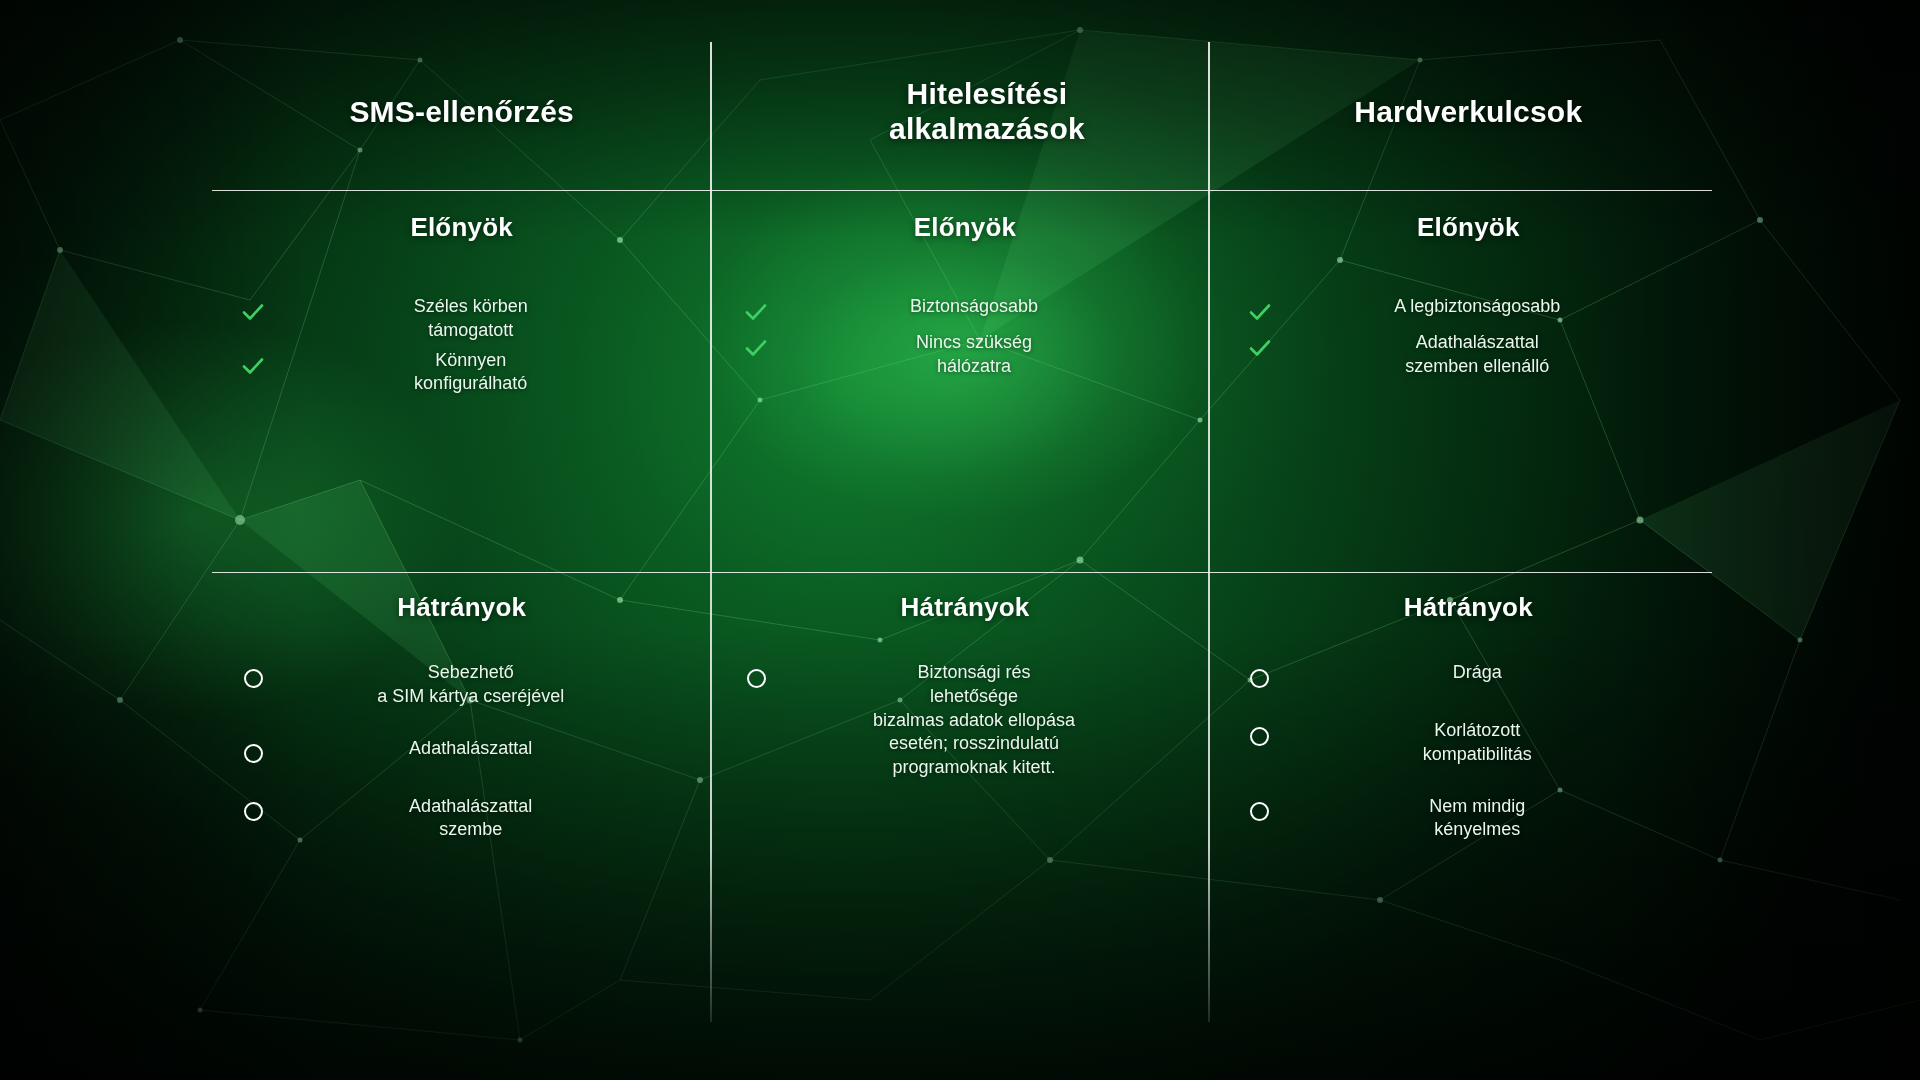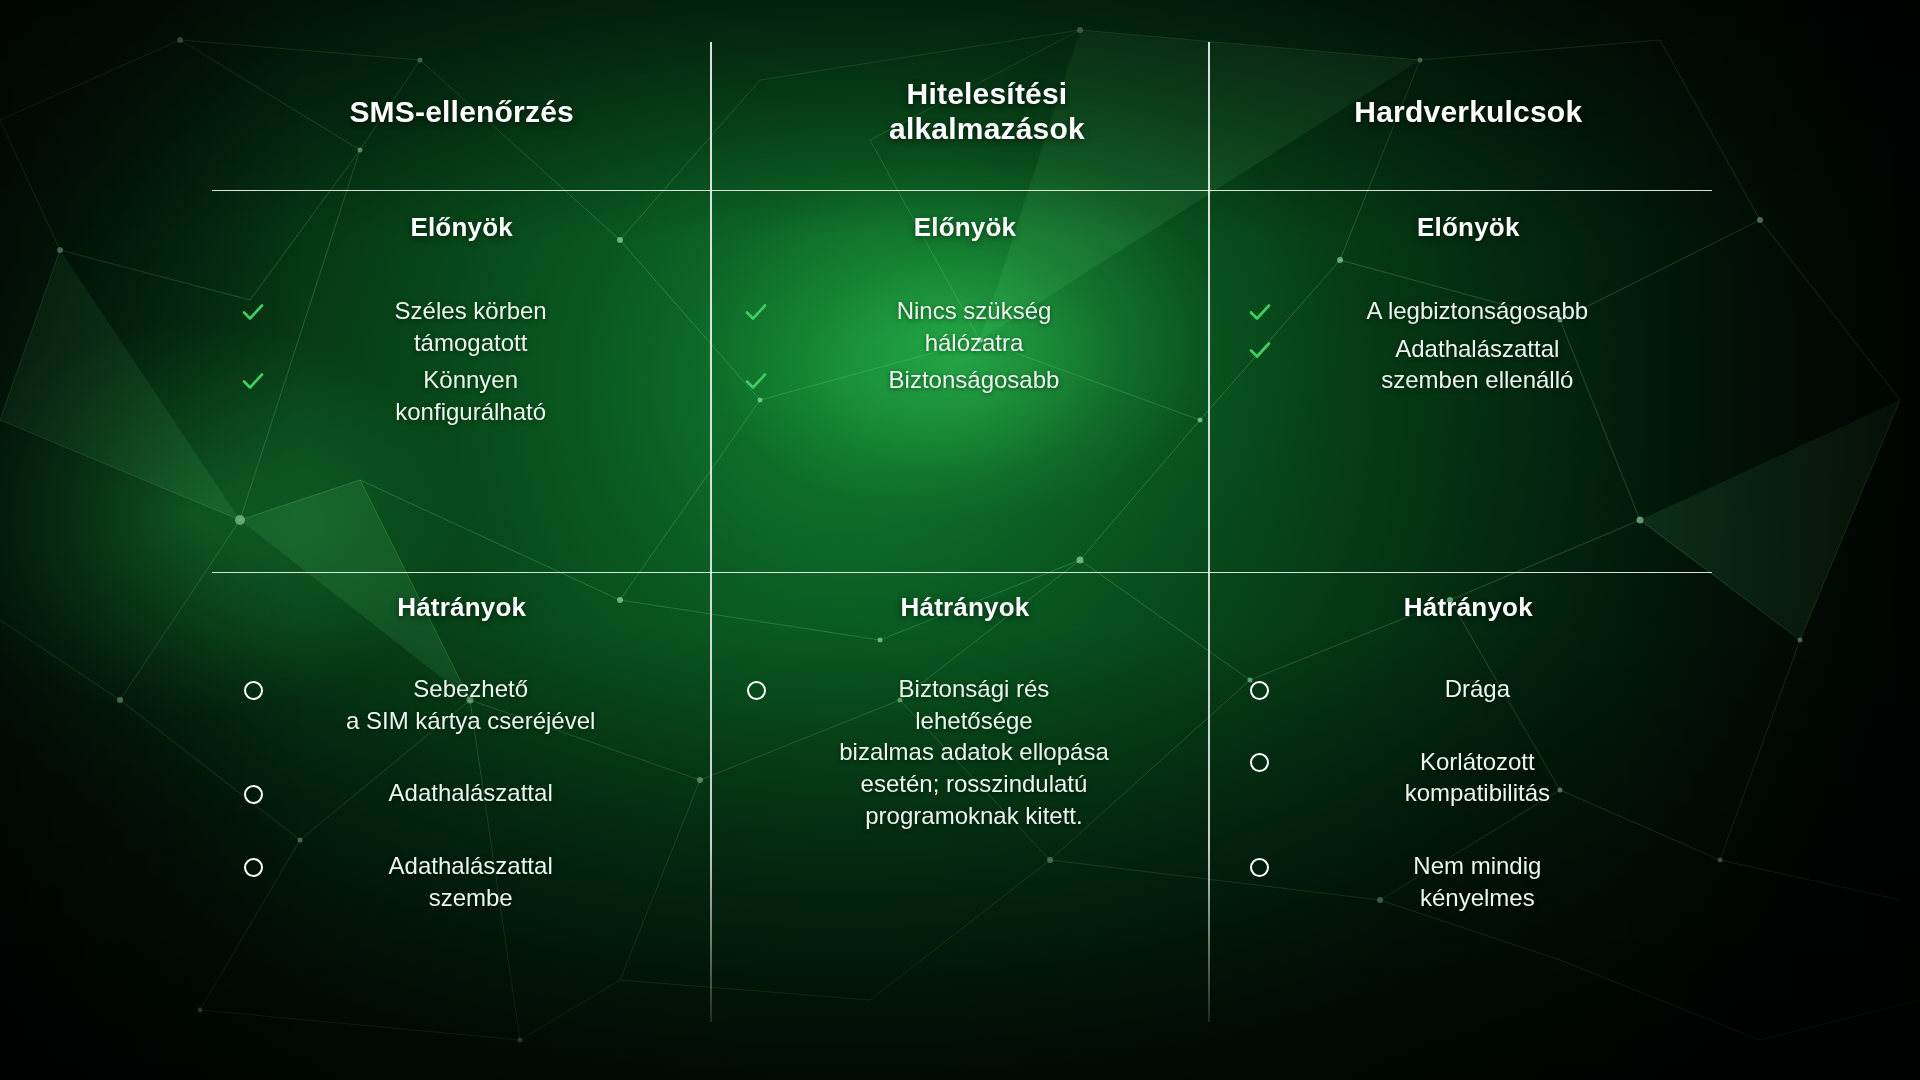--- a/index.html
+++ b/index.html
@@ -99,48 +99,48 @@
     padding: 26px 30px 0 30px;
     box-sizing: border-box;
   }
   .cell h3 {
     margin: 0 0 52px 0;
     font-size: 26px;
     font-weight: bold;
     letter-spacing: 0.2px;
     text-shadow: 0 2px 6px rgba(0,0,0,0.5);
   }
-  .cell.cons h3 { margin-bottom: 50px; }
+  .cell.cons h3 { margin-bottom: 38px; }
 
   .items {
     width: 100%;
     display: flex;
     flex-direction: column;
     gap: 6px;
   }
-  .cell.cons .items { gap: 41px; }
+  .cell.cons .items { gap: 28px; }
 
   .item {
     display: flex;
     align-items: flex-start;
     gap: 18px;
   }
   .item .marker {
     flex: 0 0 auto;
     width: 26px;
     height: 26px;
     margin-top: 4px;
     display: flex;
     align-items: center;
     justify-content: center;
   }
   .item .txt {
     flex: 1 1 auto;
     text-align: center;
-    font-size: 24px;
+    font-size: 18px;
     line-height: 1.32;
     color: #eaf7ec;
     white-space: pre-line;
     padding-right: 26px;
     text-shadow: 0 1px 4px rgba(0,0,0,0.5);
   }
 
   .check {
     width: 26px;
     height: 26px;
@@ -287,30 +287,30 @@
 
     <div class="cell pros">
       <h3>Előnyök</h3>
       <div class="items">
         <div class="item">
           <span class="marker">
             <svg class="check" viewBox="0 0 26 26" aria-hidden="true">
                 <path d="M4 13.5 L10 19.5 L22 6.5" fill="none" stroke="#3fd064" stroke-width="2.6" stroke-linecap="round" stroke-linejoin="round"></path>
               </svg>
           </span>
+          <span class="txt">Biztonságosabb</span>
+        </div>
+        <div class="item">
+          <span class="marker">
+            <svg class="check" viewBox="0 0 26 26" aria-hidden="true">
+                <path d="M4 13.5 L10 19.5 L22 6.5" fill="none" stroke="#3fd064" stroke-width="2.6" stroke-linecap="round" stroke-linejoin="round"></path>
+              </svg>
+          </span>
           <span class="txt">Nincs szükség
 hálózatra</span>
-        </div>
-        <div class="item">
-          <span class="marker">
-            <svg class="check" viewBox="0 0 26 26" aria-hidden="true">
-                <path d="M4 13.5 L10 19.5 L22 6.5" fill="none" stroke="#3fd064" stroke-width="2.6" stroke-linecap="round" stroke-linejoin="round"></path>
-              </svg>
-          </span>
-          <span class="txt">Biztonságosabb</span>
         </div>
       </div>
     </div>
 
     <div class="cell pros">
       <h3>Előnyök</h3>
       <div class="items">
         <div class="item">
           <span class="marker">
             <svg class="check" viewBox="0 0 26 26" aria-hidden="true">

